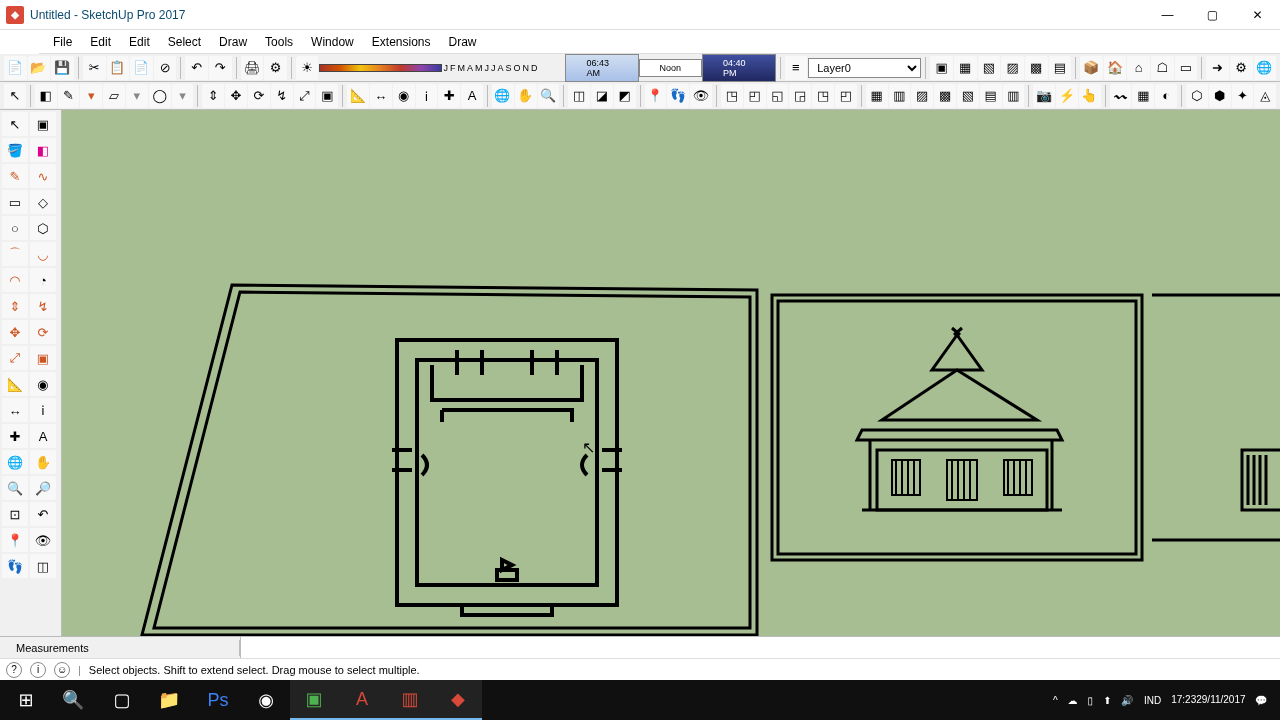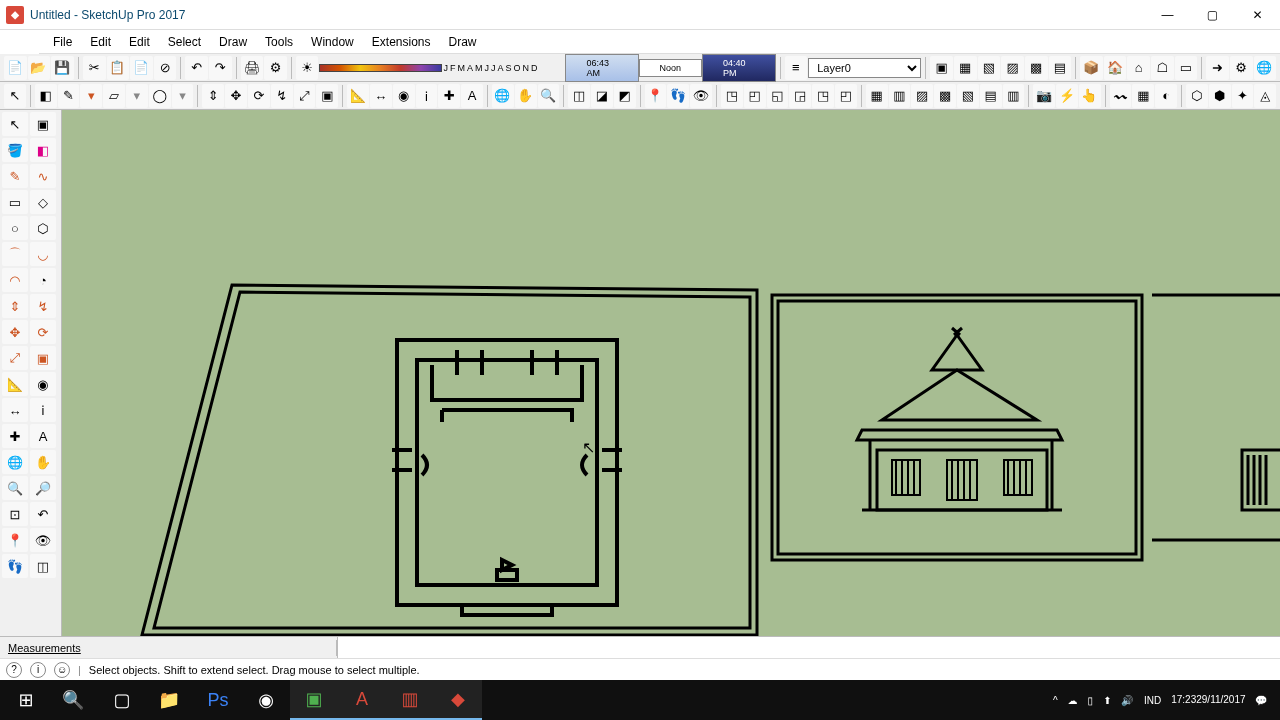--- a/index.html
+++ b/index.html
@@ -17,21 +17,21 @@
 .month-strip { display: flex; height: 18px; align-items: center; }
 .month-strip .mlabel { font-size: 9px; padding: 0 1px; }
 .time-strip { display: flex; align-items: center; gap: 0; font-size: 9px; }
 .time-box { padding: 3px 20px; background: linear-gradient(#d0def0,#a8c0e8); border: 1px solid #888; }
 .layer-select { height: 20px; width: 120px; font-size: 11px; border: 1px solid #888; background: #fff; padding: 1px 4px; }
 .main-area { flex: 1; display: flex; overflow: hidden; }
 .side-toolbar { width: 62px; background: #f0f0f0; border-right: 1px solid #bbb; display: flex; flex-wrap: wrap; align-content: flex-start; padding: 2px; gap: 2px; }
 .side-toolbar .tb-btn { width: 26px; height: 24px; }
 .canvas { flex: 1; background: #a7bd92; position: relative; overflow: hidden; }
 .statusbar { height: 22px; background: #f0f0f0; border-top: 1px solid #bbb; display: flex; align-items: center; font-size: 11px; }
-.statusbar .measurements { width: 337px; padding: 2px 8px; border-right: 1px solid #bbb; text-decoration: underline; }
+.statusbar .measurements { width: 240px; padding: 2px 16px; border-right: 1px solid #bbb; }
 .tip-bar { height: 22px; background: #fff; display: flex; align-items: center; padding: 2px 6px; gap: 8px; font-size: 11px; border-top: 1px solid #ddd; }
 .tip-bar .tip-icon { width: 16px; height: 16px; border: 1px solid #888; border-radius: 50%; display: flex; align-items: center; justify-content: center; font-size: 10px; }
 .taskbar { height: 40px; background: #101010; display: flex; align-items: center; padding: 0 2px; }
 .task-btn { width: 48px; height: 40px; display: flex; align-items: center; justify-content: center; color: #fff; font-size: 18px; }
 .task-btn.active { border-bottom: 2px solid #76b9ed; background: rgba(255,255,255,0.08); }
 .tray { margin-left: auto; display: flex; align-items: center; color: #fff; font-size: 10px; gap: 10px; padding: 0 10px; }
 .tray .clock { display: flex; flex-direction: row; align-items: flex-end; line-height: 1.2; }
 svg.drawing { position: absolute; }
 
 .sun-grad { width: 130px; height: 8px; background: linear-gradient(90deg,#a93226,#d35400,#f1c40f,#e67e22,#c0392b,#8e44ad,#3a3aa0); border: 1px solid #444; }

